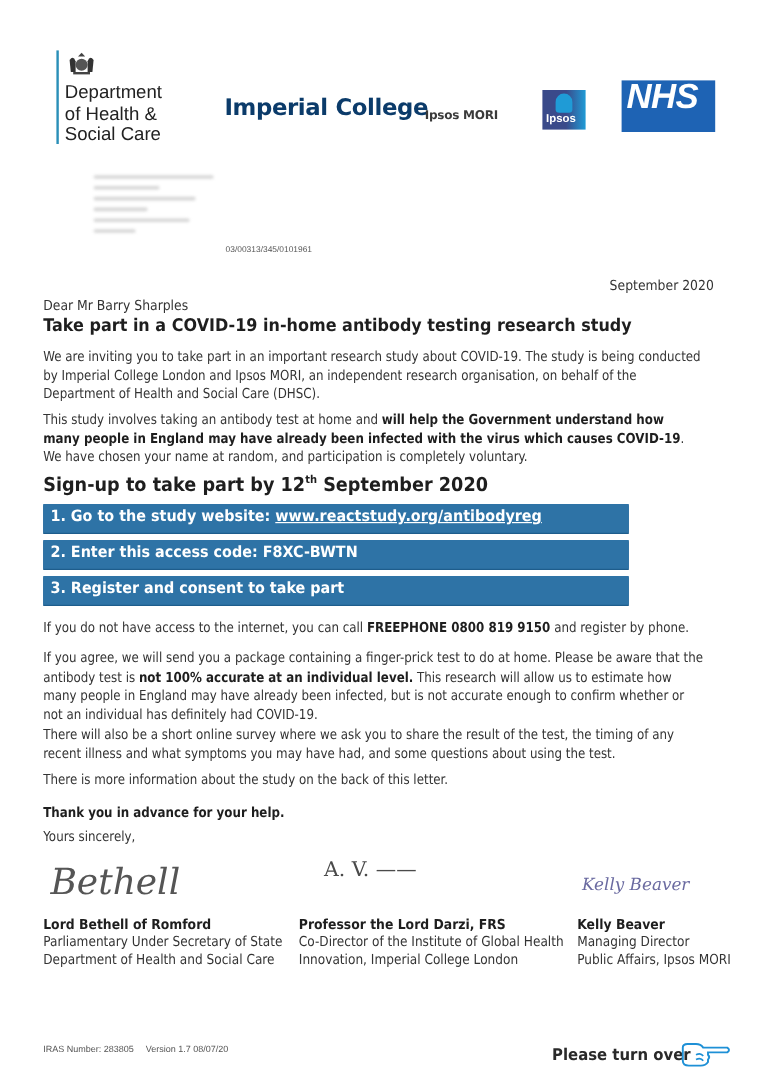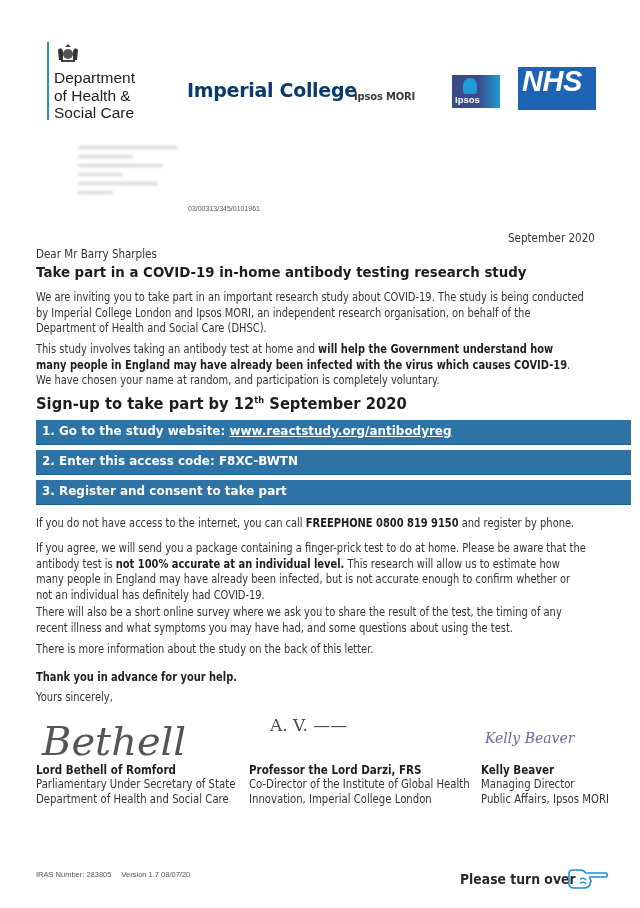--- a/index.html
+++ b/index.html
@@ -7,37 +7,37 @@
     width:640px; height:908px; background:#ffffff; position:relative; overflow:hidden;
     font-family:"DejaVu Sans", sans-serif; color:#2a2a2a;
   }
   .abs { position:absolute; }
   
   .dhsc-bar { left:47px; top:42px; width:2px; height:78px; background:#2a8fb8; }
   .crest { left:55px; top:42px; width:26px; height:22px; }
   .dhsc-text { left:54px; top:69px; font-family:"Liberation Sans", sans-serif; font-size:15.5px; line-height:17.5px; color:#222; }
   .icl { left:187px; top:80px; font-family:"DejaVu Sans", sans-serif; font-weight:bold; font-size:19px; line-height:20px; color:#0b3b6a; letter-spacing:-0.3px; }
   .ipsos-mori { left:354px; top:91px; font-family:"DejaVu Sans", sans-serif; font-weight:bold; font-size:10px; color:#3a3a3a; letter-spacing:-0.2px;}
-  .ipsos-box { left:452px; top:75px; width:48px; height:33px; background:linear-gradient(90deg,#3a4a8a 0%,#3a4a8a 55%,#1f9bd6 100%); }
+  .ipsos-box { left:452px; top:75px; width:36px; height:33px; background:linear-gradient(90deg,#3a4a8a 0%,#3a4a8a 55%,#1f9bd6 100%); }
   .ipsos-box span { position:absolute; left:3px; bottom:3px; font-family:"Liberation Sans", sans-serif; font-size:9.5px; color:#fff; font-weight:bold; }
   .ipsos-box .head { position:absolute; left:11px; top:3px; width:14px; height:16px; border-radius:7px 7px 3px 3px; background:#1f9bd6; }
   .nhs { left:518px; top:67px; width:78px; height:43px; background:#1e63b4; }
   .nhs span { position:absolute; left:4px; top:-2px; font-family:"Liberation Sans", sans-serif; font-weight:bold; font-style:italic; font-size:29px; color:#fff; letter-spacing:-0.5px; }
   
   .addr { left:78px; top:146px; width:100px; }
   .addr div { height:3px; background:#d6d6d6; margin-bottom:6px; filter:blur(1.5px); border-radius:2px; }
   .ref { left:188px; top:205px; font-family:"Liberation Sans", sans-serif; font-size:7px; color:#555; }
   .date { left:508px; top:231px; font-family:"DejaVu Sans", sans-serif; font-size:11.5px; color:#333; transform:scaleX(0.9); transform-origin:left; }
   .greeting { left:36px; top:247px; font-size:11.5px; color:#333; transform:scaleX(0.9); transform-origin:left; white-space:nowrap; }
   .title { left:36px; top:264px; font-size:14.5px; font-weight:bold; color:#1e1e1e; white-space:nowrap; transform:scaleX(0.92); transform-origin:left; }
   .para { left:36px; width:640px; font-size:11.5px; line-height:15.5px; color:#333; transform:scaleX(0.86); transform-origin:left top; }
   .para b { color:#1e1e1e; }
   .signup { left:36px; top:394px; font-size:16px; font-weight:bold; color:#1e1e1e; white-space:nowrap; transform:scaleX(0.92); transform-origin:left; }
   .signup sup { font-size:9px; }
-  .step { left:36px; width:595px; height:24px; background:#2e73a6; box-shadow:0 1px 0 #1e5d8c; }
+  .step { left:36px; width:488px; height:24px; background:#2e73a6; box-shadow:0 1px 0 #1e5d8c; }
   .step .lbl { position:absolute; left:6px; top:3px; font-size:13px; font-weight:bold; color:#fff; white-space:nowrap; transform:scaleX(0.92); transform-origin:left; }
   .step .lbl a { color:#fff; text-decoration:underline; }
   .sig { font-family:"DejaVu Serif", serif; font-style:italic; color:#4a4a4a; }
   .signame { font-size:11.5px; font-weight:bold; color:#1e1e1e; white-space:nowrap; transform:scaleX(0.9); transform-origin:left; }
   .sigrole { font-size:11.5px; line-height:15px; color:#333; white-space:nowrap; transform:scaleX(0.88); transform-origin:left; }
   .footer-left { left:36px; top:870px; font-family:"Liberation Sans", sans-serif; font-size:7.5px; color:#555; white-space:nowrap; }
   .footer-left span { margin-right:10px; }
   .turn { left:460px; top:871px; font-family:"DejaVu Sans", sans-serif; font-weight:bold; font-size:13.5px; color:#2a2a2a; white-space:nowrap; transform:scaleX(0.92); transform-origin:left; }
   .hand { left:566px; top:867px; width:44px; height:24px; }
 </style>
@@ -105,21 +105,21 @@
   <span>If you do not have access to the internet, you can call </span><b>FREEPHONE 0800 819 9150</b><span> and register by phone.</span>
 </div>
 <div class="abs para" style="top:541px;">
   <span>If you agree, we will send you a package containing a finger-prick test to do at home. Please be aware that the antibody test is </span><b>not 100% accurate at an individual level.</b><span> This research will allow us to estimate how many people in England may have already been infected, but is not accurate enough to confirm whether or not an individual has definitely had COVID-19.</span>
 </div>
 <div class="abs para" style="top:605px;">There will also be a short online survey where we ask you to share the result of the test, the timing of any recent illness and what symptoms you may have had, and some questions about using the test.</div>
 <div class="abs para" style="top:642px;">There is more information about the study on the back of this letter.</div>
 <div class="abs para" style="top:670px;"><b>Thank you in advance for your help.</b></div>
 <div class="abs para" style="top:690px;">Yours sincerely,</div>
 
-<div class="abs sig" style="left:42px; top:718px; font-size:40px; color:#555;">Bethell</div>
+<div class="abs sig" style="left:42px; top:718px; font-size:30px; color:#555;">Bethell</div>
 <div class="abs sig" style="left:270px; top:715px; font-size:17px; font-style:normal;">A. V. ——</div>
 <div class="abs sig" style="left:485px; top:730px; font-size:14px; color:#6a6aa0;">Kelly Beaver</div>
 
 <div class="abs signame" style="left:36px; top:763px;">Lord Bethell of Romford</div>
 <div class="abs sigrole" style="left:36px; top:777px;">Parliamentary Under Secretary of State</div>
 <div class="abs sigrole" style="left:36px; top:792px;">Department of Health and Social Care</div>
 
 <div class="abs signame" style="left:249px; top:763px;">Professor the Lord Darzi, FRS</div>
 <div class="abs sigrole" style="left:249px; top:777px;">Co-Director of the Institute of Global Health</div>
 <div class="abs sigrole" style="left:249px; top:792px;">Innovation, Imperial College London</div>

